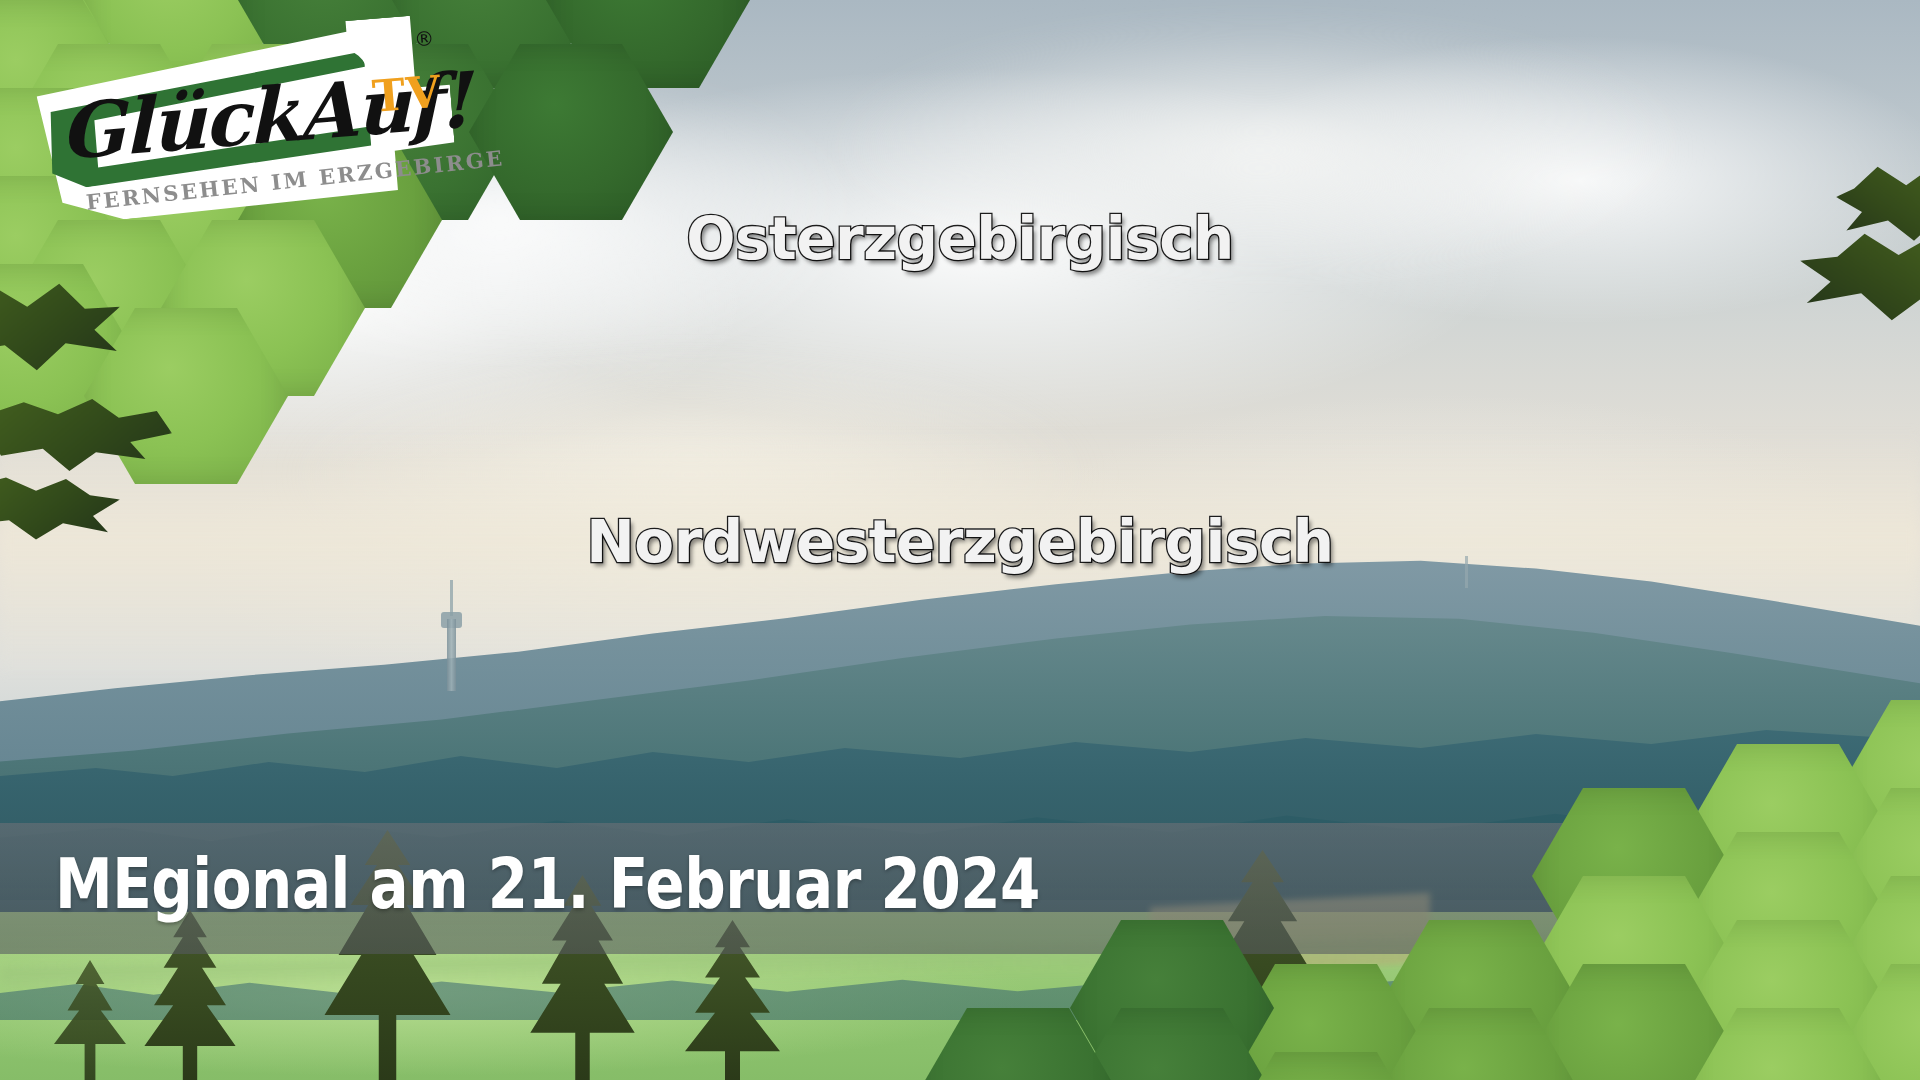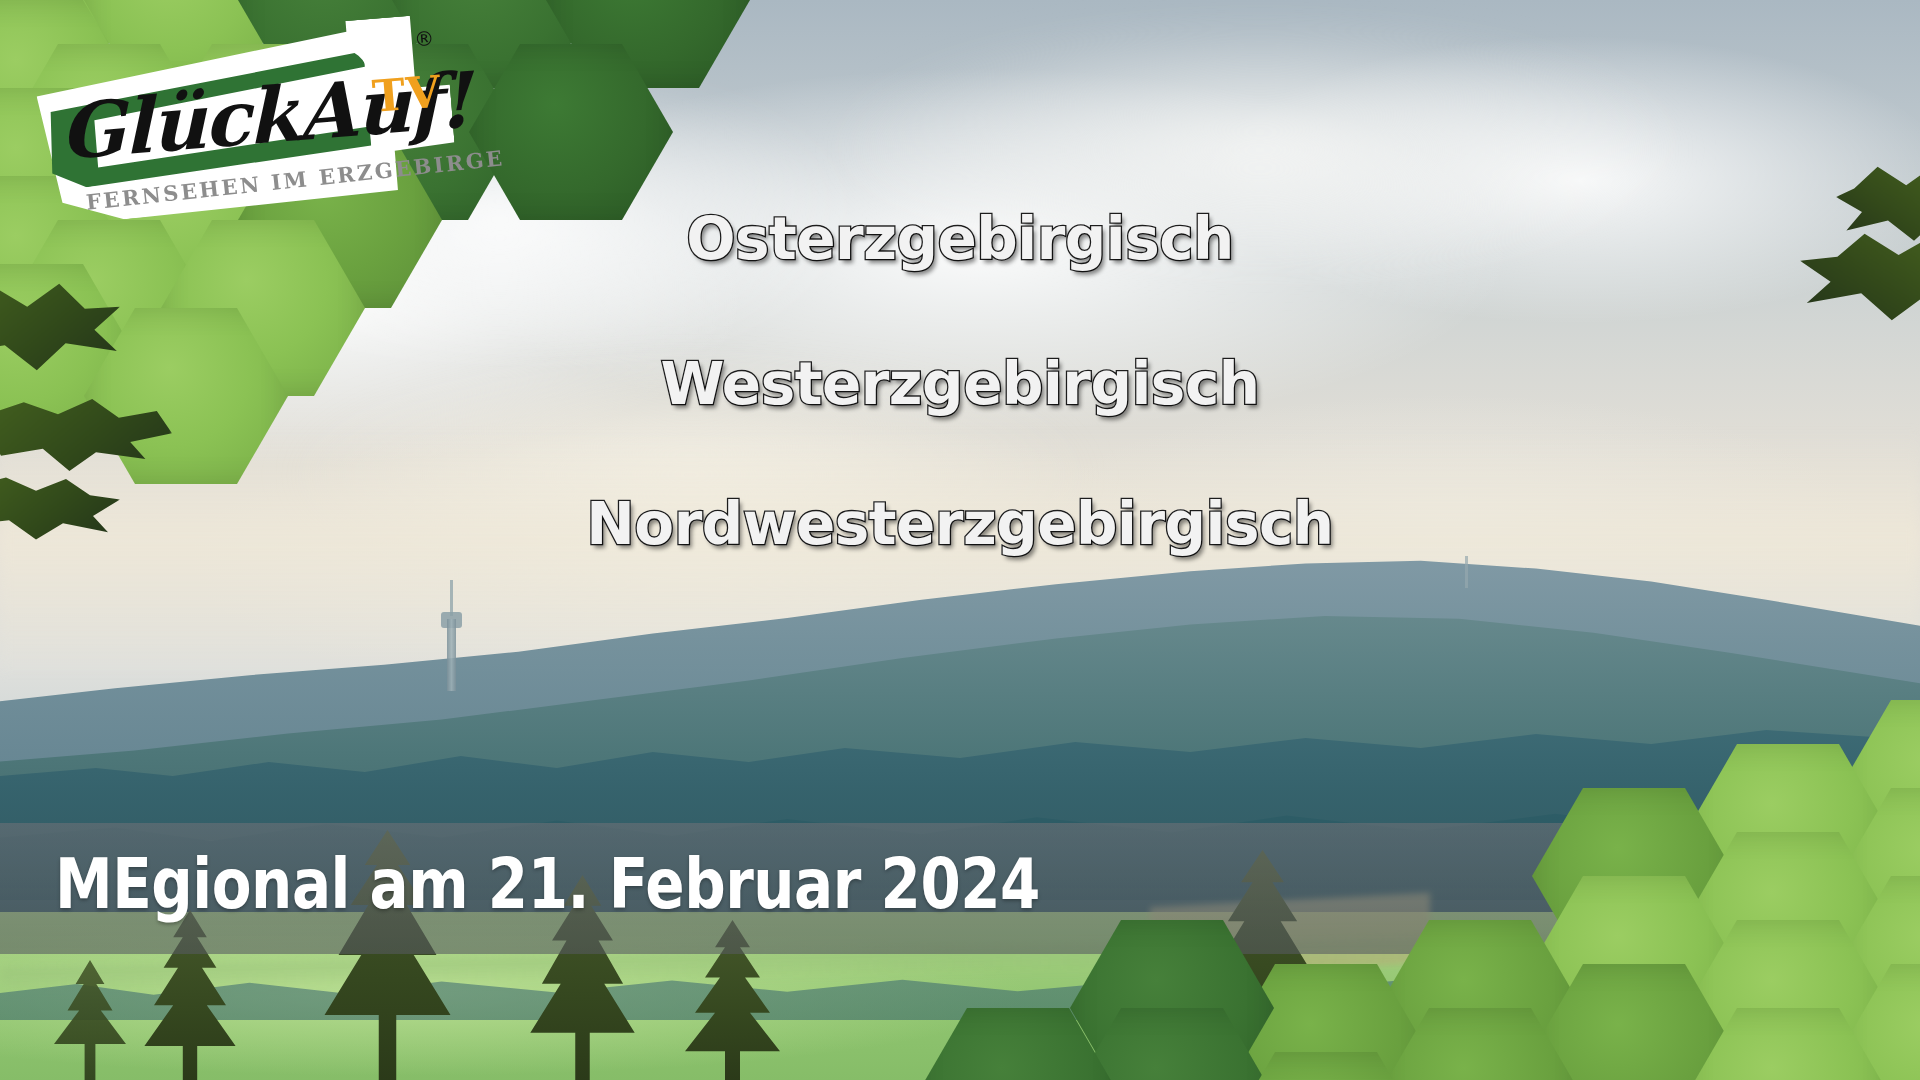--- a/index.html
+++ b/index.html
@@ -166,21 +166,21 @@
     font-size:58px; letter-spacing:-0.5px;
     color:#f2f2f2;
     -webkit-text-stroke:2.6px #1d1d1d;
     paint-order:stroke fill;
     text-shadow:3px 4px 4px rgba(0,0,0,.45); }
   .dialect span { display:inline-block;
     background:linear-gradient(180deg,#ffffff 0%, #fdfdfd 40%, #d9d9d9 100%);
     -webkit-background-clip:text; background-clip:text; }
   .d0 { top:205px; }
   .d1 { top:350px; }
-  .d2 { top:490px; }
+  .d2 { top:508px; }
   .d3 { top:652px; }
 
   
   .titlebar { position:absolute; left:0; top:823px; width:1920px; height:131px;
     background:linear-gradient(180deg, rgba(108,112,118,.62) 0%, rgba(96,100,106,.60) 55%, rgba(86,90,96,.58) 100%); }
   .titletext { position:absolute; left:55px; top:843px; width:1400px;
     font-family:"DejaVu Sans Condensed","Liberation Sans Narrow","Liberation Sans", sans-serif;
     font-weight:700; font-size:70px; color:#ffffff; letter-spacing:-0.5px;
     white-space:nowrap; transform:scaleX(.92); transform-origin:left center;
     text-shadow:0 2px 4px rgba(0,0,0,.3); }
@@ -215,21 +215,20 @@
     <div class="fir f6"></div>
     <div class="fir f1"></div>
     <div class="fir f2"></div>
     <div class="fir f3"></div>
     <div class="fir f4"></div>
     <div class="fir f5"></div>
   </div>
 
   <div class="dialects">
     <div class="dialect d0"><span>Osterzgebirgisch</span></div>
-    <div class="dialect d1"><span>Westerzgebirgisch</span></div>
     <div class="dialect d2"><span>Nordwesterzgebirgisch</span></div>
   </div>
 
   <div class="titlebar"></div>
   <div class="titletext">MEgional am 21. Februar 2024</div>
 
   <div class="hexlayer" id="hexlayer">
       <div class="hex light" style="left: -70px; top: -88px;"></div>
       <div class="hex light" style="left: 84px; top: -88px;"></div>
       <div class="hex dark" style="left: 238px; top: -88px;"></div>

